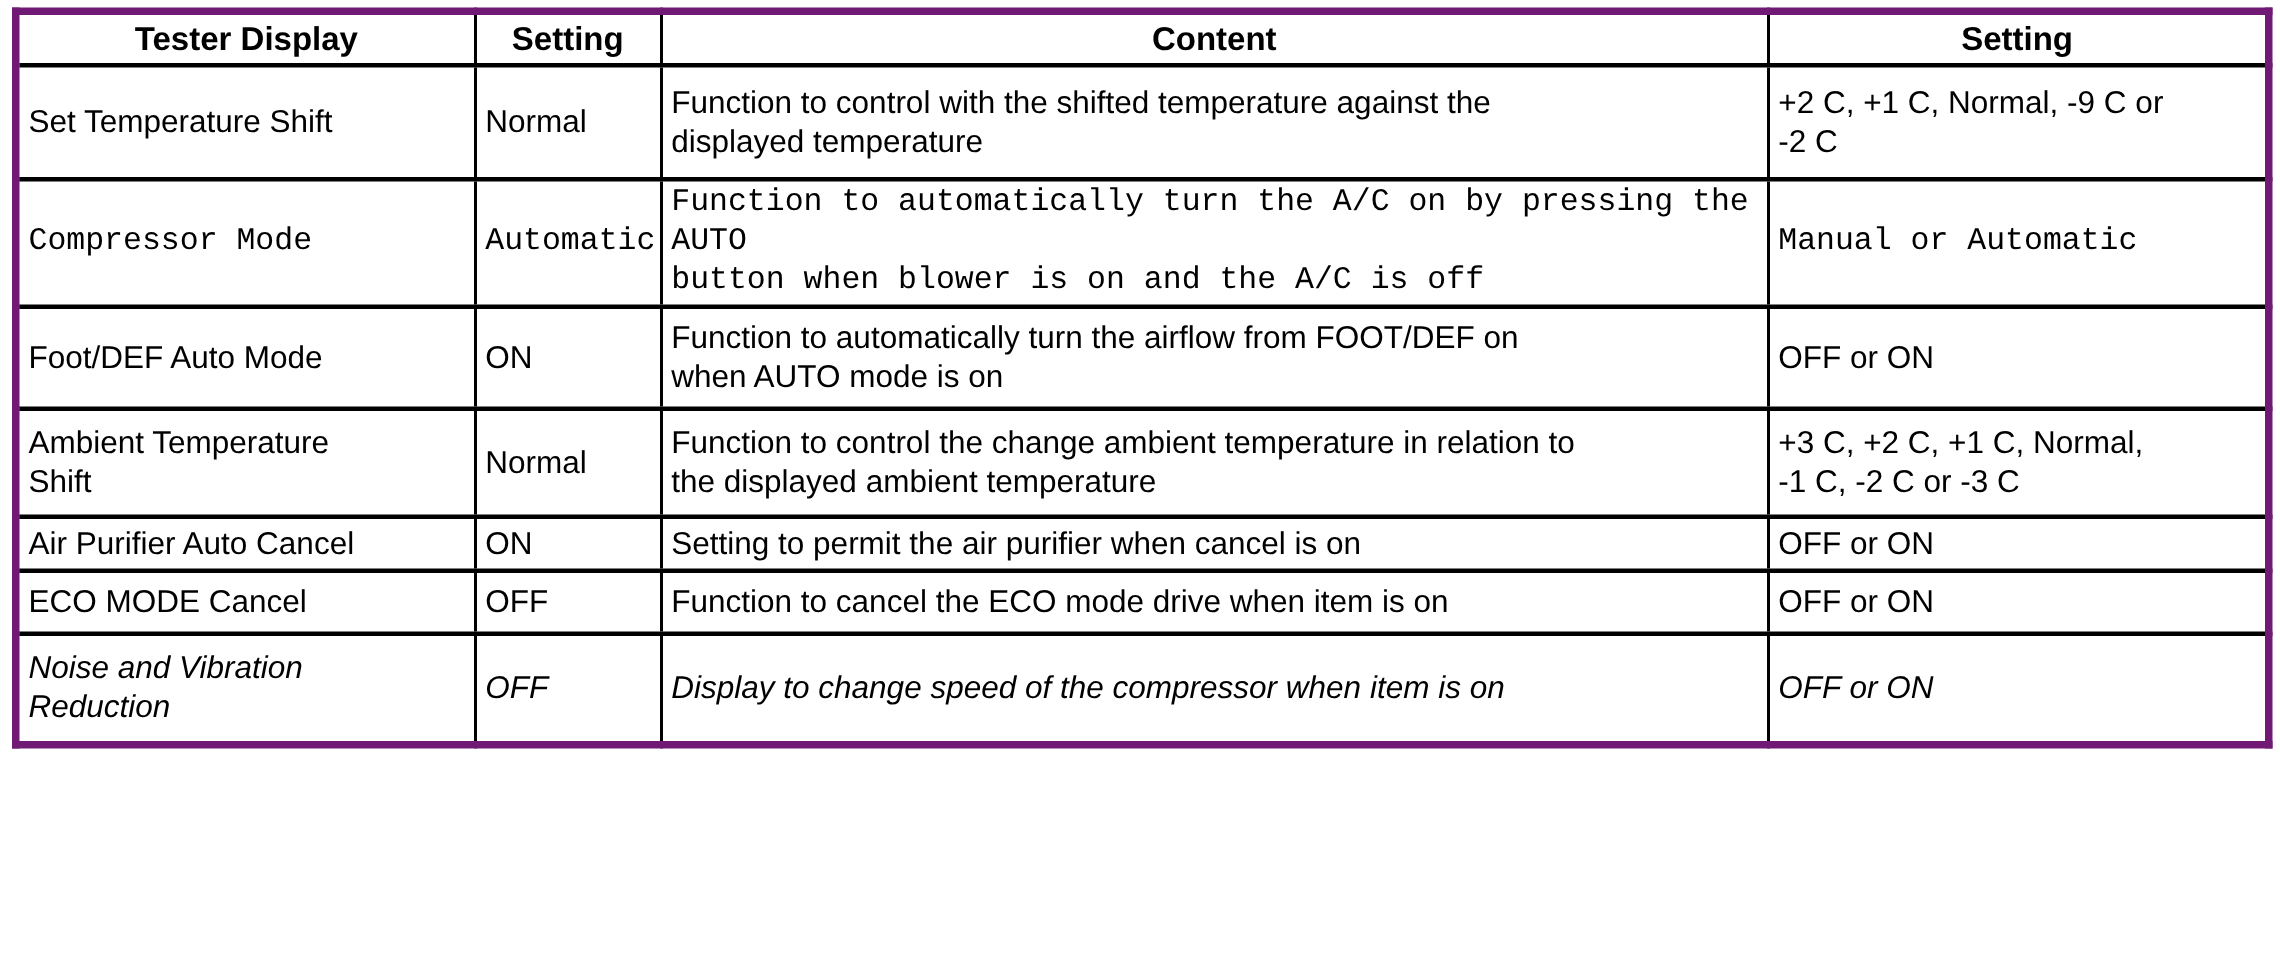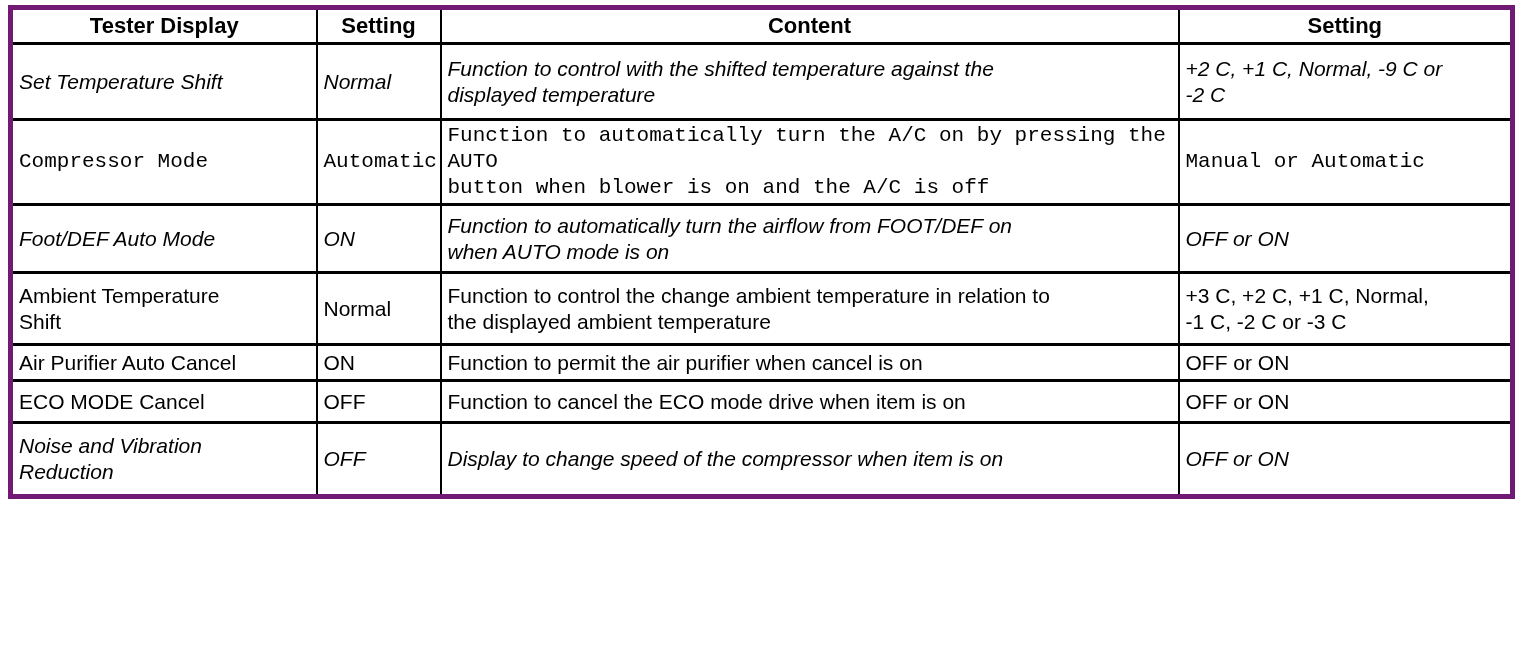--- a/index.html
+++ b/index.html
@@ -42,24 +42,24 @@
     text-align: center;
     white-space: nowrap;
   }
   td {
     font-size: 21px;
     line-height: 26px;
     text-align: left;
     font-weight: normal;
   }
   tr.hr { height: 36px; }
-  tr.r0 { height: 76px; font-style: italic; }
+  tr.r0 { height: 76px; }
   tr.r1 { height: 74px; font-family: Liberation Mono, monospace; }
   tr.r2 { height: 70px; }
-  tr.r3 { height: 68px; font-style: italic; }
+  tr.r3 { height: 68px; }
   tr.r4 { height: 78px; }
   tr.r5 { height: 72px; }
   tr.r6 { height: 36px; }
   tr.r7 { height: 42px; }
   tr.r8 { height: 74px; font-style: italic; }
 </style>
 </head>
 <body>
 
 <div class="page">
@@ -106,21 +106,21 @@
 Shift</td>
         <td>Normal</td>
         <td>Function to control the change ambient temperature in relation to
 the displayed ambient temperature</td>
         <td>+3 C, +2 C, +1 C, Normal,
 -1 C, -2 C or -3 C</td>
       </tr>
       <tr class="r6">
         <td>Air Purifier Auto Cancel</td>
         <td>ON</td>
-        <td>Function to permit the air purifier when cancel is on</td>
+        <td>Setting to permit the air purifier when cancel is on</td>
         <td>OFF or ON</td>
       </tr>
       <tr class="r7">
         <td>ECO MODE Cancel</td>
         <td>OFF</td>
         <td>Function to cancel the ECO mode drive when item is on</td>
         <td>OFF or ON</td>
       </tr>
       <tr class="r8">
         <td>Noise and Vibration

